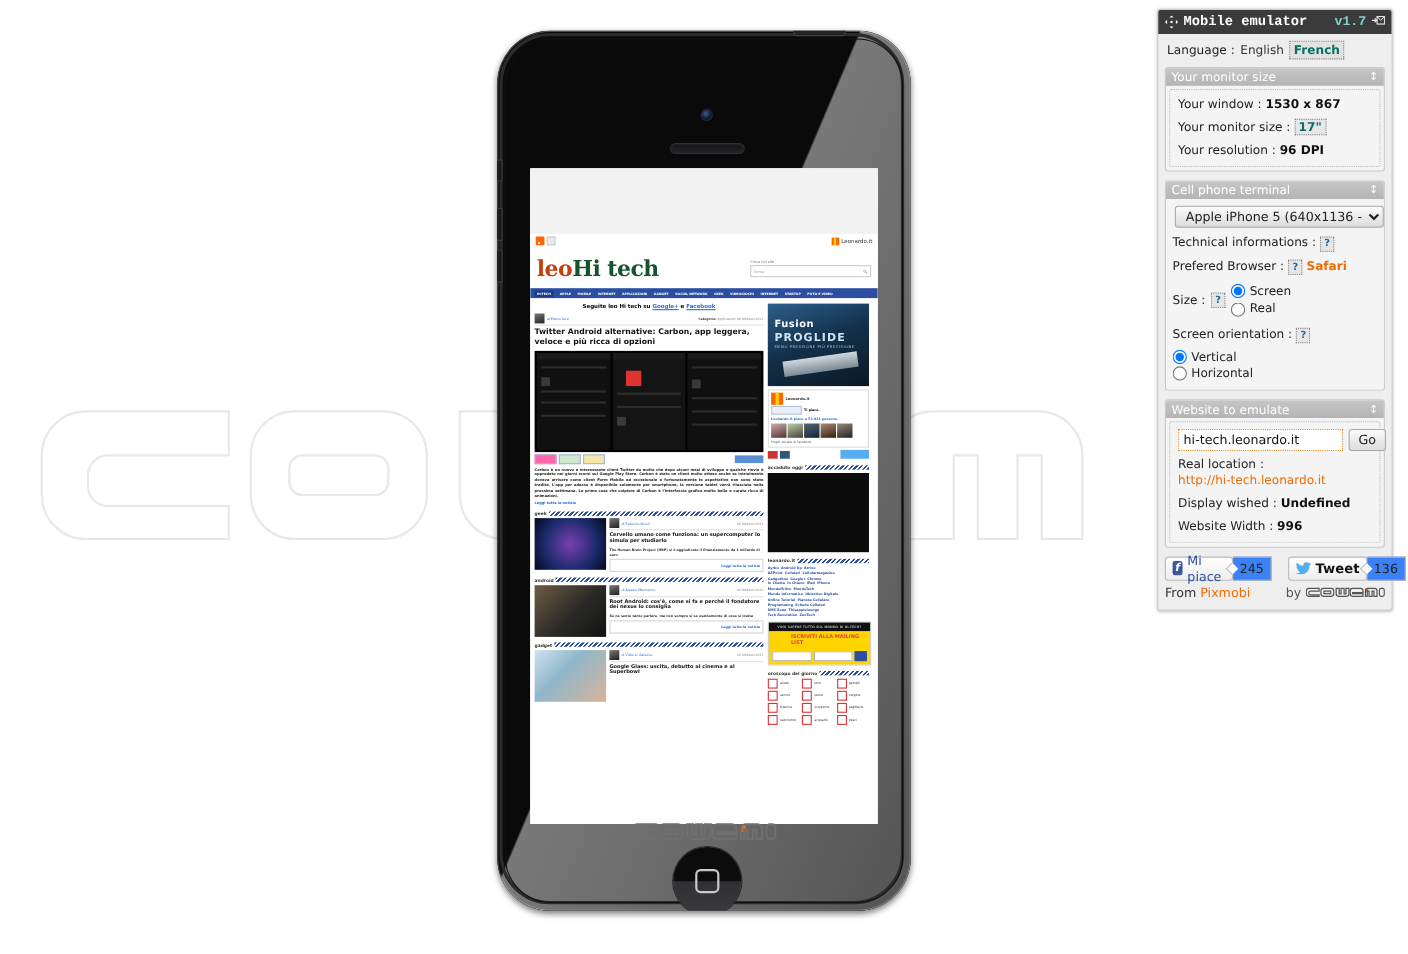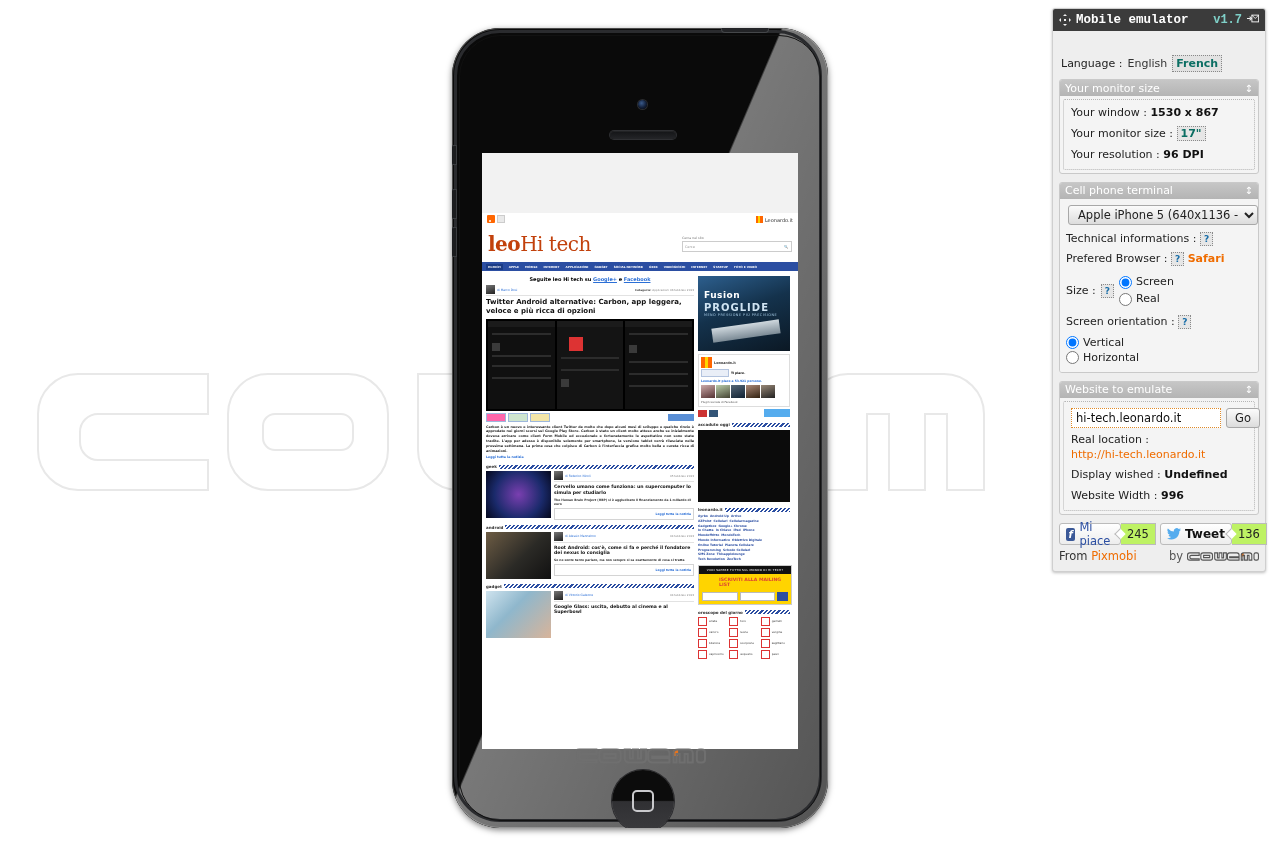--- a/index.html
+++ b/index.html
@@ -83,21 +83,21 @@
      background:#fff;border-radius:50%;}
   .mail-ico{width:8px;height:8px;background:#e9e9e9;border:1px solid #ccc;display:inline-block;
      box-sizing:border-box;margin-left:2px;}
   .leonardo-tag{font-size:5px;color:#333;display:flex;align-items:center;gap:2px;}
   .leonardo-plus{width:7px;height:7px;background:#f60;position:relative;}
   .leonardo-plus:before{content:"";position:absolute;left:2.5px;top:0;width:2px;height:7px;background:#ffd400;}
   .site-masthead{height:36px;background:#fff;display:flex;align-items:center;
      padding:0 6px;box-sizing:border-box;justify-content:space-between;}
   .logo-leo{font-family:"DejaVu Serif","Liberation Serif",serif;font-size:20px;letter-spacing:-.5px;}
   .logo-leo .g{color:#c2410c;font-weight:bold;}
-  .logo-leo .b{color:#c2410c;font-weight:normal;}
+  .logo-leo .b{color:#14532d;font-weight:bold;}
   .searchbox{width:110px;}
   .searchbox .lab{font-size:3.2px;color:#777;margin-bottom:1px;}
   .searchbox .inp{height:9px;border:1px solid #ccc;background:#fff;display:flex;
      align-items:center;justify-content:space-between;padding:0 2px;font-size:3.4px;color:#999;}
   .site-nav{height:9px;background:#2b4ea2;display:flex;align-items:center;gap:6px;
      padding:0 4px;box-sizing:border-box;}
   .site-nav span{font-size:2.9px;color:#fff;font-weight:bold;white-space:nowrap;}
   .site-nav span.on{background:#1b3c86;padding:1px 2px;}
   .site-body{padding:5px 4px 0 4px;display:flex;gap:4px;box-sizing:border-box;}
   .col-main{width:208px;}
@@ -192,21 +192,21 @@
     box-shadow:0 1px 3px rgba(0,0,0,.25);
     font-size:11px;color:#222;
   }
   .titlebar{
     height:22px;background:#3b3b3b;color:#fff;display:flex;align-items:center;
     padding:0 6px;border-radius:2px 2px 0 0;gap:5px;font-family:Liberation Mono, monospace;
   }
   .titlebar .t{font-size:12.5px;font-weight:bold;flex:1;}
   .titlebar .v{color:#7fd0c8;font-weight:bold;font-size:12px;}
   .tb-ico{width:12px;height:12px;display:inline-block;opacity:.92;}
-  .panel-in{padding:24px 6px 8px;}
+  .panel-in{padding:6px 6px 8px;}
   .lang-row{display:flex;align-items:center;gap:5px;font-size:11px;margin:0 0 7px 2px;}
   .lang-opt{color:#333;cursor:pointer;}
   .lang-opt.sel{color:#0b6e63;font-weight:bold;border:1px dotted #888;padding:1px 3px;background:#e2e2e2;}
   .box{border:1px solid #c9c9c9;border-radius:3px;background:#f4f4f4;margin-bottom:8px;}
   .box-h{
     height:16px;background:linear-gradient(180deg,#c6c6c6,#b4b4b4);
     color:#fff;font-size:11px;display:flex;align-items:center;justify-content:space-between;
     padding:0 5px;border-radius:2px 2px 0 0;
   }
   .box-h .arr{font-size:10px;color:#fff;}
@@ -240,22 +240,22 @@
   .social{display:flex;align-items:center;gap:0;margin:8px 0 4px;}
   .fbtn{
     display:flex;align-items:center;gap:4px;height:20px;padding:0 6px;
     border:1px solid #bbb;border-radius:3px;background:linear-gradient(180deg,#fff,#ededed);
     font-size:11.5px;color:#2b4ea2;cursor:pointer;
   }
   .fbtn .fico{width:13px;height:13px;background:#3b5998;color:#fff;font-weight:bold;
      font-size:10px;text-align:center;line-height:13px;border-radius:2px;}
   .cnt{
     height:20px;min-width:26px;padding:0 4px;border:1px solid #bbb;border-left:none;
-    background:#bef264;font-size:11.5px;display:flex;align-items:center;justify-content:center;
-    position:relative;margin-right:2px;
+    background:#3b82f6;font-size:11.5px;display:flex;align-items:center;justify-content:center;
+    position:relative;margin-right:13px;
   }
   .cnt:before{
     content:"";position:absolute;left:-5px;top:6px;width:7px;height:7px;background:#fff;
     border-left:1px solid #bbb;border-bottom:1px solid #bbb;transform:rotate(45deg);
   }
   .twbtn2{
     display:flex;align-items:center;gap:4px;height:20px;padding:0 6px;
     border:1px solid #bbb;border-radius:3px;background:linear-gradient(180deg,#fff,#ededed);
     font-size:12px;color:#111;font-weight:bold;cursor:pointer;margin-left:2px;
   }

